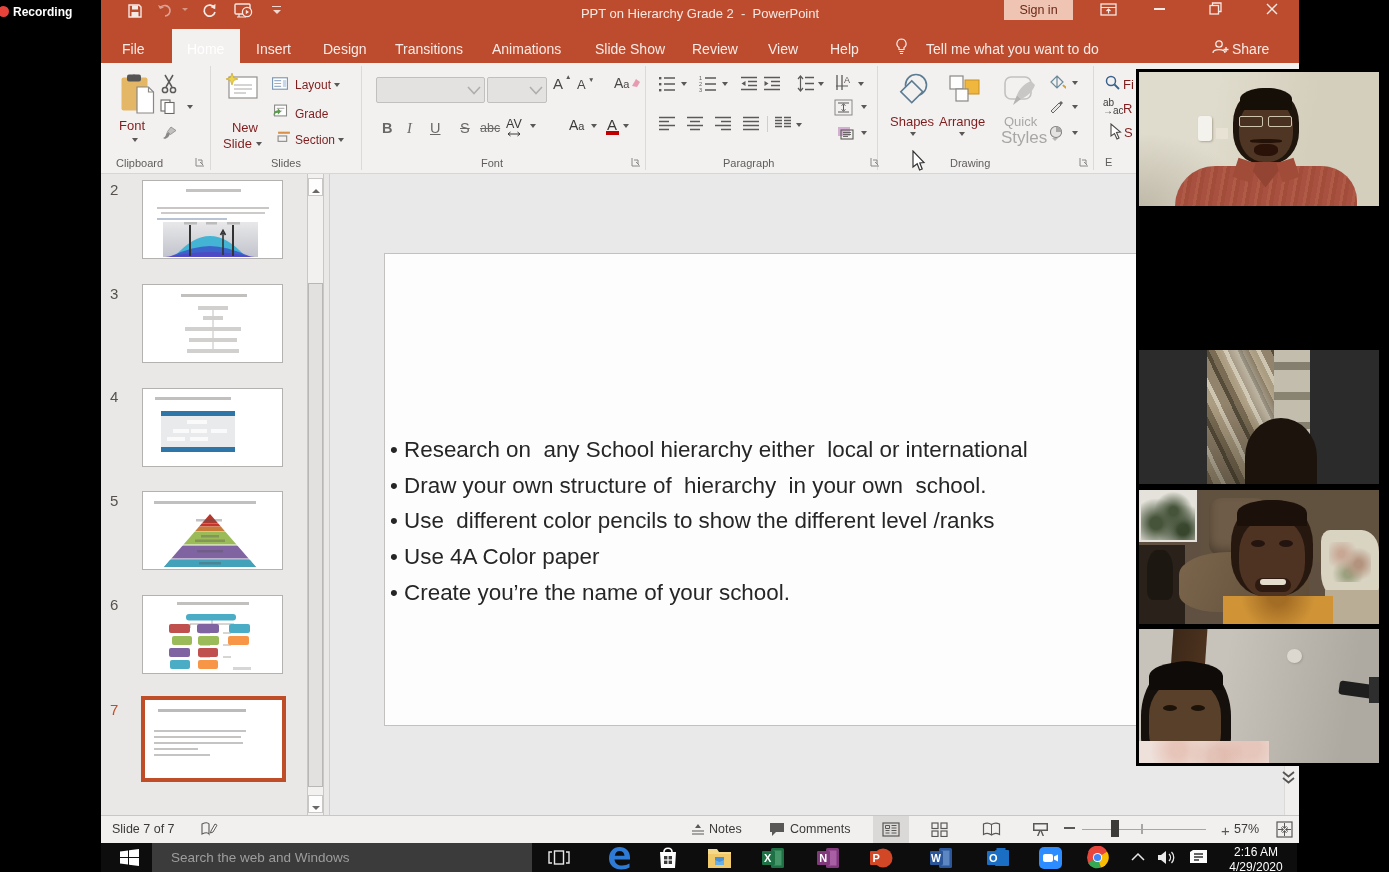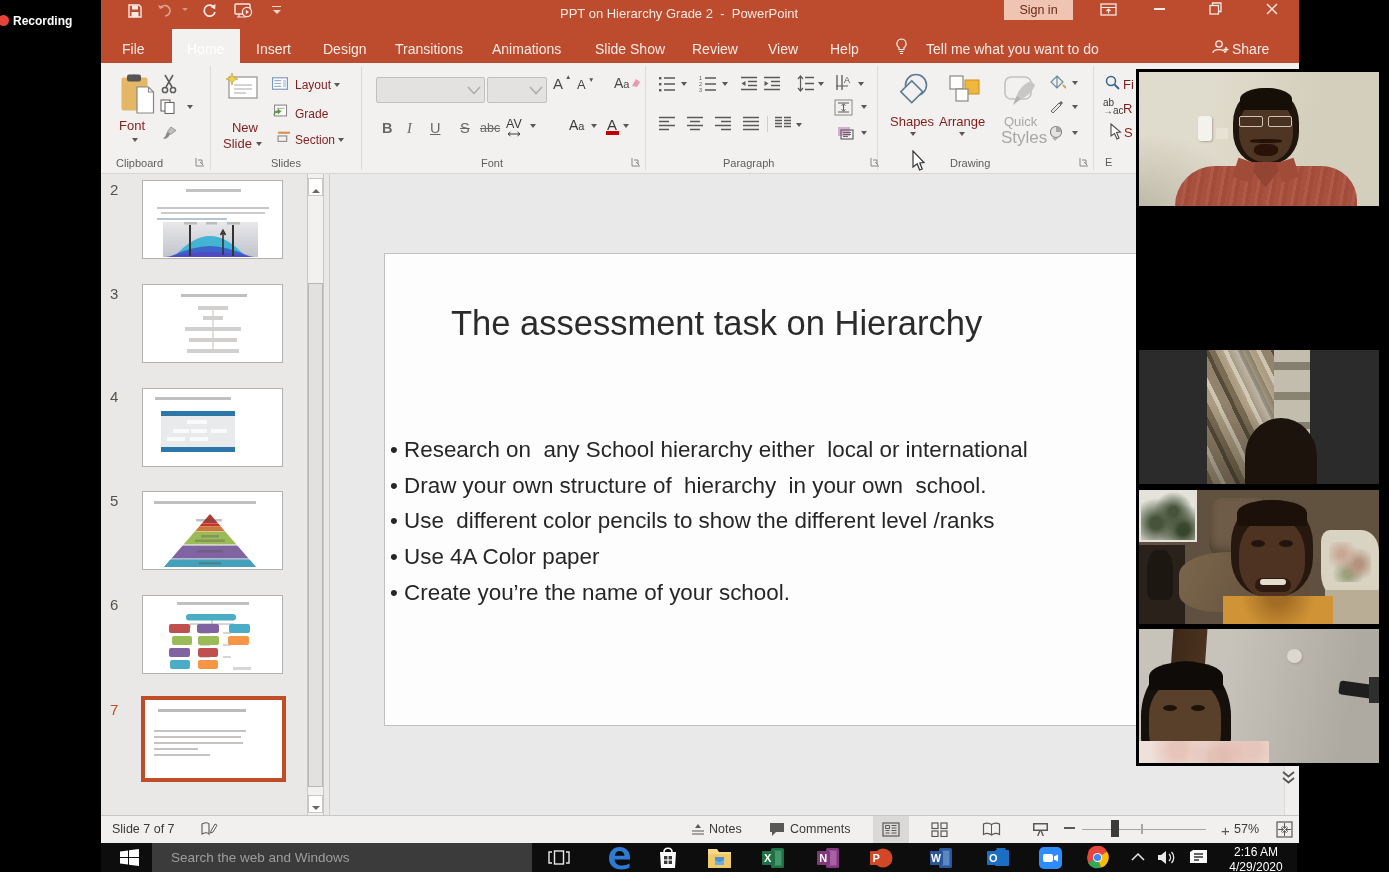--- a/index.html
+++ b/index.html
@@ -19,21 +19,21 @@
 .glabel{position:absolute;top:155px;font-size:11px;color:#5f5d5b}
 .vsep{position:absolute;top:66px;height:104px;width:1px;background:#dcdad8}
 .rtx{font-size:12px;color:#7f1d1d}
 .car{position:absolute;width:0;height:0;border-left:3.5px solid transparent;border-right:3.5px solid transparent;border-top:4px solid #5a5856}
 .carin{display:inline-block;width:0;height:0;border-left:3.5px solid transparent;border-right:3.5px solid transparent;border-top:4px solid #5a5856;vertical-align:2px}
 .thumb{position:absolute;left:41px;width:141px;height:79px;background:#fff;border:1px solid #b4b2b0}
 .tnum{position:absolute;left:9px;font-size:15px;color:#55524e}
 </style></head>
 <body>
 
-<div class="abs" style="left:0;top:14px;width:101px;height:20px">
+<div class="abs" style="left:0;top:5px;width:101px;height:20px">
  <div class="abs" style="left:-2px;top:1px;width:11px;height:11px;border-radius:50%;background:#e8433a"></div>
  <div class="abs" style="left:13px;top:0;font-size:12px;font-weight:bold;color:#fff">Recording</div>
 </div>
 
 <div id="ppt">
  <div id="titlebar">
   <svg class="abs" style="left:26px;top:3px" width="16" height="16" viewBox="0 0 16 16">
         <path d="M2 2 h10 l2 2 v10 h-12 z" fill="none" stroke="#f5e9e5" stroke-width="1.4"></path>
         <rect x="4.5" y="9" width="7" height="5" fill="#f5e9e5"></rect>
         <rect x="5" y="2.5" width="6" height="4" fill="#f5e9e5"></rect>
@@ -48,21 +48,21 @@
         <path d="M13.5 1 L13.2 6.2 L8.5 4 Z" fill="#f5e9e5"></path>
       </svg>
   <svg class="abs" style="left:133px;top:3px" width="20" height="15" viewBox="0 0 20 15">
         <rect x="1" y="1" width="15" height="10" rx="1" fill="none" stroke="#f5e9e5" stroke-width="1.4"></rect>
         <circle cx="13" cy="9" r="4.6" fill="#bd4b2d" stroke="#f5e9e5" stroke-width="1.3"></circle>
         <path d="M11.8 6.8 L15 9 L11.8 11.2 Z" fill="#f5e9e5"></path>
         <path d="M5 11 L5 14 M3 14 L12 14" stroke="#f5e9e5" stroke-width="1.2"></path>
       </svg>
   <div class="abs" style="left:171px;top:6px;width:9px;height:1.4px;background:#f0d8d0"></div>
       <div class="abs" style="left:171.5px;top:10px;width:0;height:0;border-left:4px solid transparent;border-right:4px solid transparent;border-top:4.5px solid #f0d8d0"></div>
-  <div class="abs" style="left:459px;width:280px;top:1px;height:28px;line-height:26px;text-align:left;font-size:13px;color:#f6e9e4;white-space:nowrap">PPT on Hierarchy Grade 2&nbsp; -&nbsp; PowerPoint</div>
+  <div class="abs" style="left:459px;width:280px;top:1px;height:28px;line-height:26px;text-align:center;font-size:13px;color:#f6e9e4;white-space:nowrap">PPT on Hierarchy Grade 2&nbsp; -&nbsp; PowerPoint</div>
   <div class="abs" style="left:903px;top:0;width:69px;height:20px;background:#efc4b2;color:#6b2815;font-size:12.5px;text-align:center;line-height:20px">Sign in</div>
   <svg class="abs" style="left:999px;top:3px" width="18" height="14" viewBox="0 0 18 14">
         <rect x="1" y="1" width="15" height="11" fill="none" stroke="#f5e9e5" stroke-width="1.3"></rect>
         <path d="M1 4.5 h15" stroke="#f5e9e5" stroke-width="1"></path>
         <path d="M8.5 10.5 V6 M6.5 8 L8.5 6 L10.5 8" fill="none" stroke="#f5e9e5" stroke-width="1.2"></path>
       </svg>
   <div class="abs" style="left:1053px;top:8px;width:11px;height:1.6px;background:#f5e9e5"></div>
   <svg class="abs" style="left:1108px;top:2px" width="14" height="13" viewBox="0 0 14 13">
         <rect x="1" y="3.5" width="8.5" height="8.5" fill="none" stroke="#f5e9e5" stroke-width="1.3"></rect>
         <path d="M3.5 3.5 V1 H12 V9.5 H9.5" fill="none" stroke="#f5e9e5" stroke-width="1.3"></path>
@@ -458,21 +458,20 @@
     <div style="position:absolute;top:48px;left:9px;width:44px;height:2px;background:#c6c4c2"></div>
     <div style="position:absolute;top:54px;left:9px;width:56px;height:2px;background:#c6c4c2"></div>
   </div>
   <div class="abs" style="left:206px;top:0;width:17px;height:641px;background:#f2f1f0;border-left:1px solid #c9c7c5;border-right:1px solid #c9c7c5"></div>
   <div class="abs" style="left:207px;top:4px;width:15px;height:18px;background:#fdfdfd;border:1px solid #c9c7c5;text-align:center"><span style="display:inline-block;width:0;height:0;border-left:4px solid transparent;border-right:4px solid transparent;border-bottom:4.5px solid #6a6866;margin-top:6px"></span></div>
   <div class="abs" style="left:207px;top:109px;width:15px;height:504px;background:#e3e1e0;border:1px solid #b9b7b5"></div>
   <div class="abs" style="left:207px;top:621px;width:15px;height:18px;background:#fdfdfd;border:1px solid #c9c7c5;text-align:center"><span style="display:inline-block;width:0;height:0;border-left:4px solid transparent;border-right:4px solid transparent;border-top:4.5px solid #6a6866;margin-top:7px"></span></div>
  </div>
  <div id="editor" class="abs" style="left:230px;top:174px;width:968px;height:641px;background:#e9e9e9">
    <div class="abs" style="left:53px;top:79px;width:842px;height:473px;background:#fdfdfd;border:1px solid #c3c1bf"></div>
-   <div class="abs" style="left:120px;top:130px;font-size:34.5px;color:#2b2b2b;white-space:nowrap">The assessment task on Hierarchy</div>
    <div class="abs" style="left:59px;top:258px;font-size:22.4px;color:#262626;line-height:35.7px;white-space:pre">• Research on  any School hierarchy either  local or international
 • Draw your own structure of  hierarchy  in your own  school.
 • Use  different color pencils to show the different level /ranks
 • Use 4A Color paper
 • Create you’re the name of your school.</div>
    <div class="abs" style="left:953px;top:0;width:15px;height:641px;background:#f0efee;border-left:1px solid #dcdad8"></div>
  </div>
  <div id="statusbar">
   <div class="abs" style="left:11px;top:6px;font-size:12.5px;color:#3b3a39">Slide 7 of 7</div>
   <svg class="abs" style="left:100px;top:5px" width="17" height="16" viewBox="0 0 17 16">

